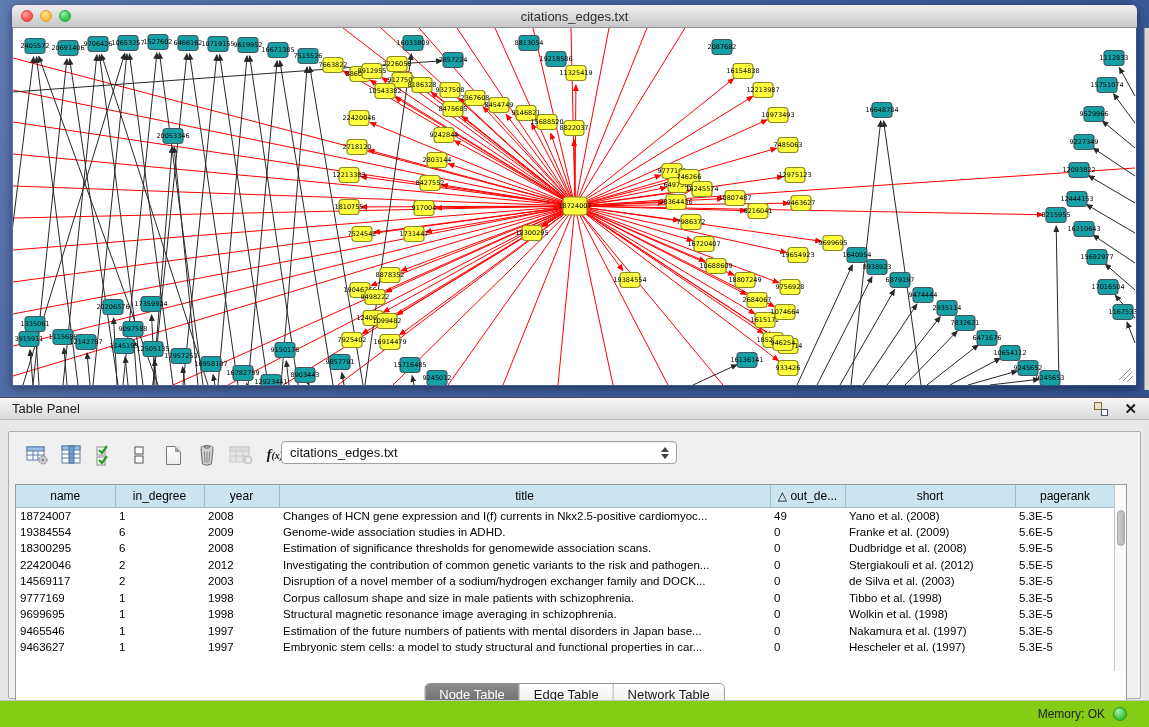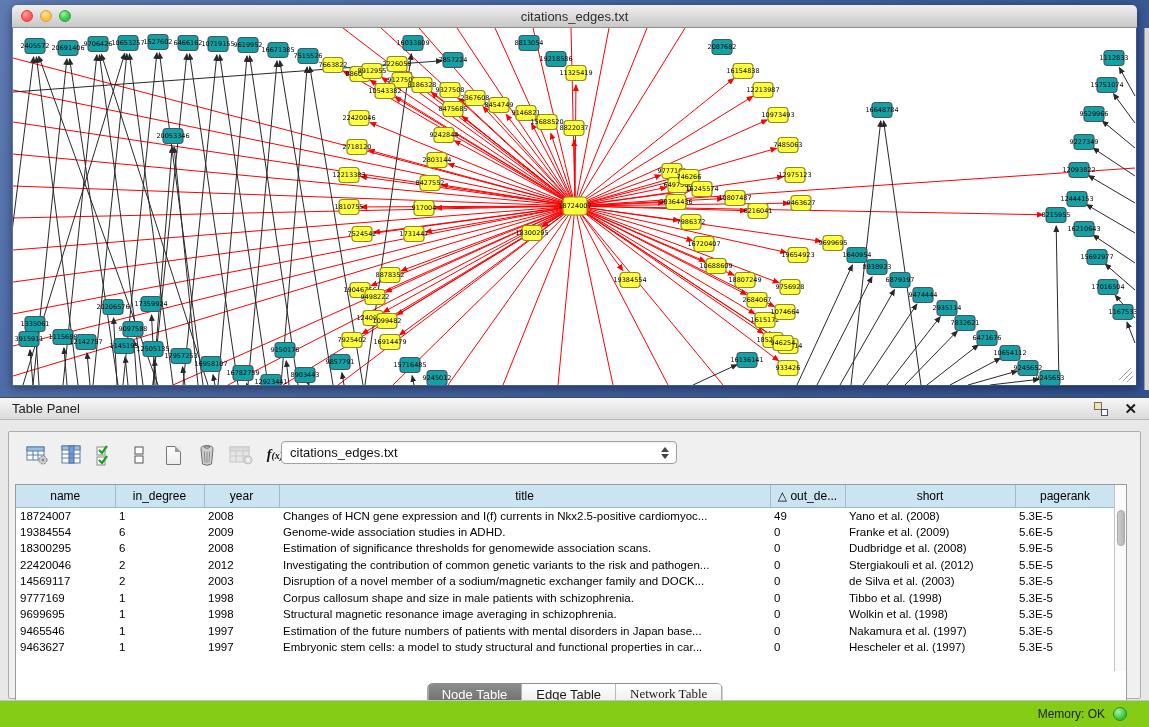--- a/index.html
+++ b/index.html
@@ -59,21 +59,21 @@
   table.data th { height:22px; background:#CBE4F2; border-right:1px solid #9FBCCB; border-bottom:1px solid #9FBCCB;
                   font-weight:normal; font-size:12px; text-align:center; overflow:hidden; white-space:nowrap; cursor:pointer; }
   table.data td { height:16.5px; padding:0 4px; white-space:nowrap; overflow:hidden; }
   .vscroll { position:absolute; right:0; top:0; width:12px; height:186px; background:#FAFAFA; border-left:1px solid #c4c4c4; }
   .vthumb { position:absolute; left:1.5px; top:25px; width:8px; height:36px; background:linear-gradient(90deg,#cdcdcd,#b5b5b5); border-radius:5px; border:1px solid #a8a8a8; cursor:pointer; }
 
   .tabs { position:absolute; left:50%; transform:translateX(-50%); top:251px; height:22px; display:flex;
           border:1px solid #8E8E8E; border-radius:5px; overflow:hidden; box-shadow:0 1px 1px rgba(0,0,0,.15); }
   .tab { padding:0 14px; font-size:13px; display:flex; align-items:center; background:linear-gradient(#fff,#ededed);
          color:#1a1a1a; border-right:1px solid #a8a8a8; cursor:pointer; }
-  .tab:last-child { border-right:none;font-family:Liberation Serif, serif; }
+  .tab:last-child { border-right:none; }
   .tab.active { background:linear-gradient(#8c8c8c,#6d6d6d); color:#fff; }
 
   .statusbar { position:absolute; left:0; bottom:0; width:1149px; height:27px; background:#84cc16;
                border-top:1px solid #c2c2c2; display:flex; align-items:center; justify-content:flex-end; }
   .mem-label { font-size:12px; color:#222; margin-right:8px; }
   .mem-dot { width:14px; height:14px; border-radius:50%; margin-right:22px;
              background:radial-gradient(circle at 35% 30%,#A7F3A7,#37C337 65%); border:1px solid #2a8a2a; cursor:pointer; }
 
   
   svg.gicon { display:block; }
@@ -653,21 +653,21 @@
               <td>2012</td>
               <td>Investigating the contribution of common genetic variants to the risk and pathogen...</td>
               <td>0</td>
               <td>Stergiakouli et al. (2012)</td>
               <td>5.5E-5</td>
             </tr>
             <tr>
               <td>14569117</td>
               <td>2</td>
               <td>2003</td>
-              <td>Disruption of a novel member of a sodium/magnetic exchanger family and DOCK...</td>
+              <td>Disruption of a novel member of a sodium/hydrogen exchanger family and DOCK...</td>
               <td>0</td>
               <td>de Silva et al. (2003)</td>
               <td>5.3E-5</td>
             </tr>
             <tr>
               <td>9777169</td>
               <td>1</td>
               <td>1998</td>
               <td>Corpus callosum shape and size in male patients with schizophrenia.</td>
               <td>0</td>

